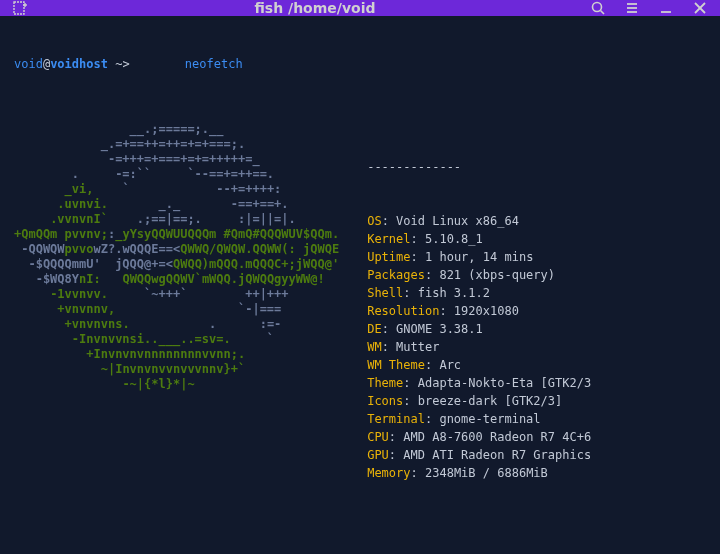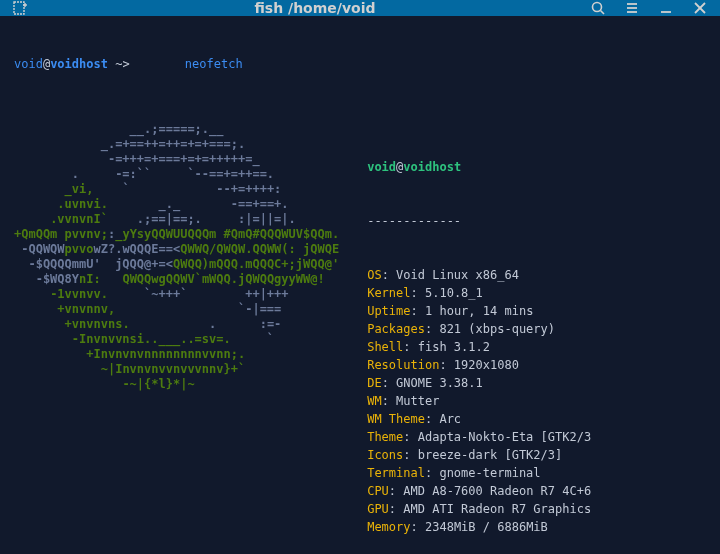--- a/index.html
+++ b/index.html
@@ -1,18 +1,18 @@
 <!DOCTYPE html>
 <html><head>
 <meta charset="utf-8">
 <style>
 * { margin:0; padding:0; box-sizing:border-box; }
 body { width:720px; height:554px; background:#1a1a1a; font-family:"DejaVu Sans Mono","Liberation Mono",monospace; font-size:12px; overflow:hidden; }
 .window { width:720px; height:554px; background:#11192c; display:flex; flex-direction:column; }
-.titlebar { height:42px; background:#0369a1; display:flex; align-items:center; padding:0 12px; color:#d0d0d0; }
+.titlebar { height:42px; background:#6d28d9; display:flex; align-items:center; padding:0 12px; color:#d0d0d0; }
 .titlebar .tab-icon { width:16px; height:16px; margin-right:12px; display:flex; align-items:center; justify-content:center; }
 .titlebar .title { flex:1; text-align:center; font-size:14px; font-weight:bold; font-family:"DejaVu Sans",sans-serif; }
 .titlebar .actions { display:flex; gap:18px; align-items:center; }
 .titlebar .icon { width:16px; height:16px; display:flex; align-items:center; justify-content:center; cursor:pointer; color:#d0d0d0; }
 .term { flex:1; padding:10px 14px 0 14px; color:#c2c9d6; line-height:1.28; white-space:pre; position:relative; }
 .prompt { margin-bottom:4px; }
 .prompt .user { color:#3b8cf2; }
 .prompt .at { color:#c2c9d6; }
 .prompt .host { color:#3b8cf2; font-weight:bold; }
 .prompt .path { color:#c2c9d6; }
@@ -66,21 +66,20 @@
       </div>
     </div>
   </div>
 
   <div class="term">
     <div class="prompt"><span class="user">void</span><span class="at">@</span><span class="host">voidhost</span><span class="path"> ~&gt; </span><span class="cmd">neofetch</span></div>
 
     <div class="cols">
       <div class="ascii" id="ascii"><div><span>                </span><span>__.;=====;.__</span></div><div><span>            </span><span>_.=+==++=++=+=+===;.</span></div><div><span>             </span><span>-=+++=+===+=+=+++++=_</span></div><div><span>        </span><span>.     -=:``     `--==+=++==.</span></div><div><span>       </span><span class="g">_vi,</span><span>    `            --+=++++:</span></div><div><span>      </span><span class="g">.uvnvi.</span><span>       _._       -==+==+.</span></div><div><span>     </span><span class="g">.vvnvnI`</span><span>    .;==|==;.     :|=||=|.</span></div><div><span class="g">+QmQQm</span><span> </span><span class="g">pvvnv;</span><span>:</span><span class="g">_yYsyQQWUUQQQm #QmQ#</span><span class="g">QQQWUV$QQm.</span></div><div><span> -QQWQW</span><span class="g">pvvo</span><span>wZ?.wQQQE</span><span>==&lt;</span><span class="g">QWWQ/QWQW.QQWW(:</span><span> </span><span class="g">jQWQE</span></div><div><span>  -$QQQQmmU'  jQQQ@</span><span>+=&lt;</span><span class="g">QWQQ)mQQQ.mQQQC+;</span><span class="g">jWQQ@'</span></div><div><span>   -$WQ8Y</span><span class="g">nI:</span><span>   </span><span class="g">QWQQwgQQWV`mWQQ.jQWQQgyyWW@!</span></div><div><span>     </span><span class="g">-1vvnvv.</span><span>     `~+++`        ++|+++</span></div><div><span>      </span><span class="g">+vnvnnv,</span><span>                 `-|===</span></div><div><span>       </span><span class="g">+vnvnvns.</span><span>           .      :=-</span></div><div><span>        </span><span class="g">-Invnvvnsi..___..=sv=.</span><span>     `</span></div><div><span>          </span><span class="g">+Invnvnvnnnnnnnnvvnn;.</span></div><div><span>            </span><span class="g">~|Invnvnvvnvvvnnv}+`</span></div><div><span>               </span><span class="g">-~|{*l}*|~</span></div></div>
       <div class="info">
-        <div><span class="u">void</span><span class="sep">@</span><span class="h">voidhost</span></div>
         <div>-------------</div>
         <div id="info-rows"><div><span class="k">OS</span><span>: Void Linux x86_64</span></div><div><span class="k">Kernel</span><span>: 5.10.8_1</span></div><div><span class="k">Uptime</span><span>: 1 hour, 14 mins</span></div><div><span class="k">Packages</span><span>: 821 (xbps-query)</span></div><div><span class="k">Shell</span><span>: fish 3.1.2</span></div><div><span class="k">Resolution</span><span>: 1920x1080</span></div><div><span class="k">DE</span><span>: GNOME 3.38.1</span></div><div><span class="k">WM</span><span>: Mutter</span></div><div><span class="k">WM Theme</span><span>: Arc</span></div><div><span class="k">Theme</span><span>: Adapta-Nokto-Eta [GTK2/3</span></div><div><span class="k">Icons</span><span>: breeze-dark [GTK2/3]</span></div><div><span class="k">Terminal</span><span>: gnome-terminal</span></div><div><span class="k">CPU</span><span>: AMD A8-7600 Radeon R7 4C+6</span></div><div><span class="k">GPU</span><span>: AMD ATI Radeon R7 Graphics</span></div><div><span class="k">Memory</span><span>: 2348MiB / 6886MiB</span></div></div>
         
       </div>
     </div>
 
     
   </div>
 </div>
 

